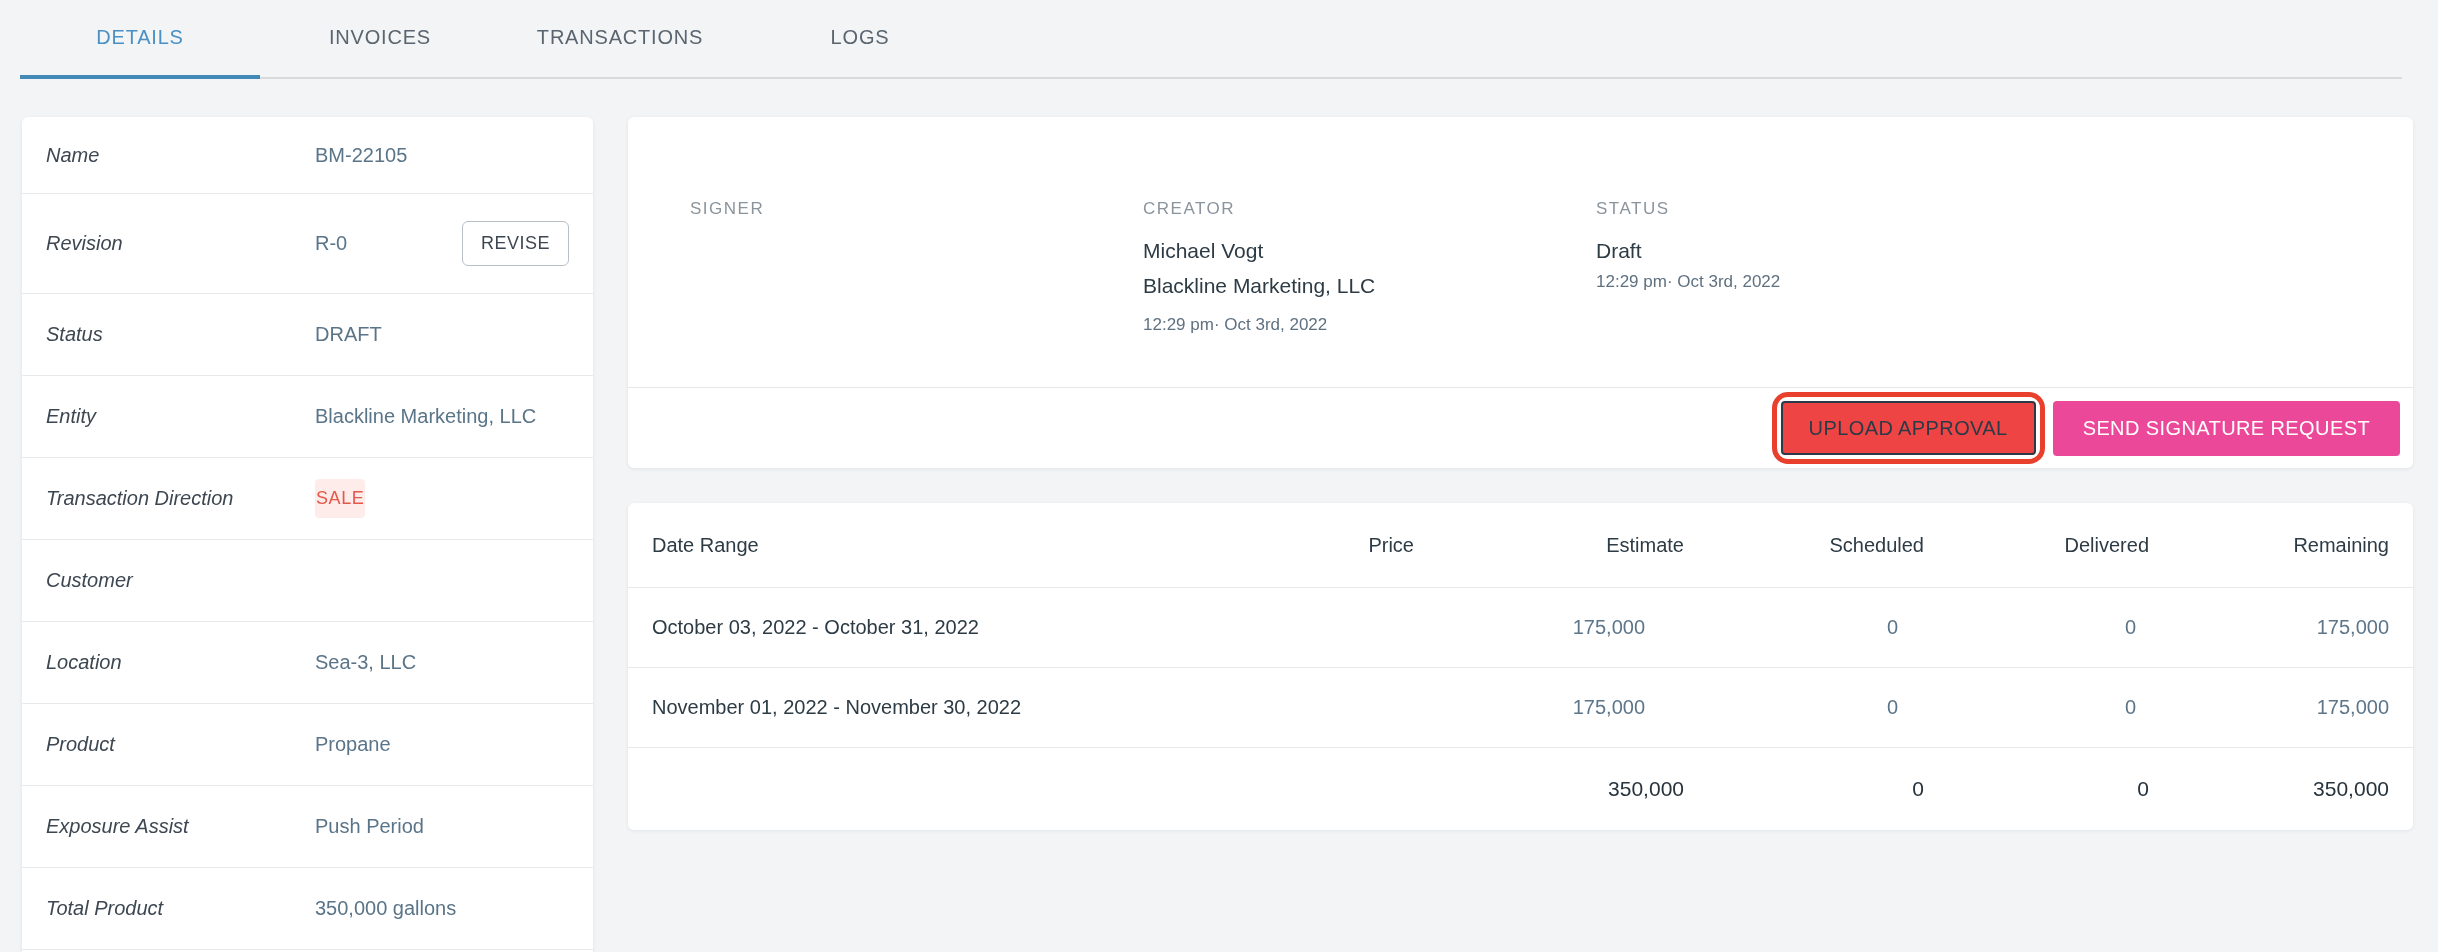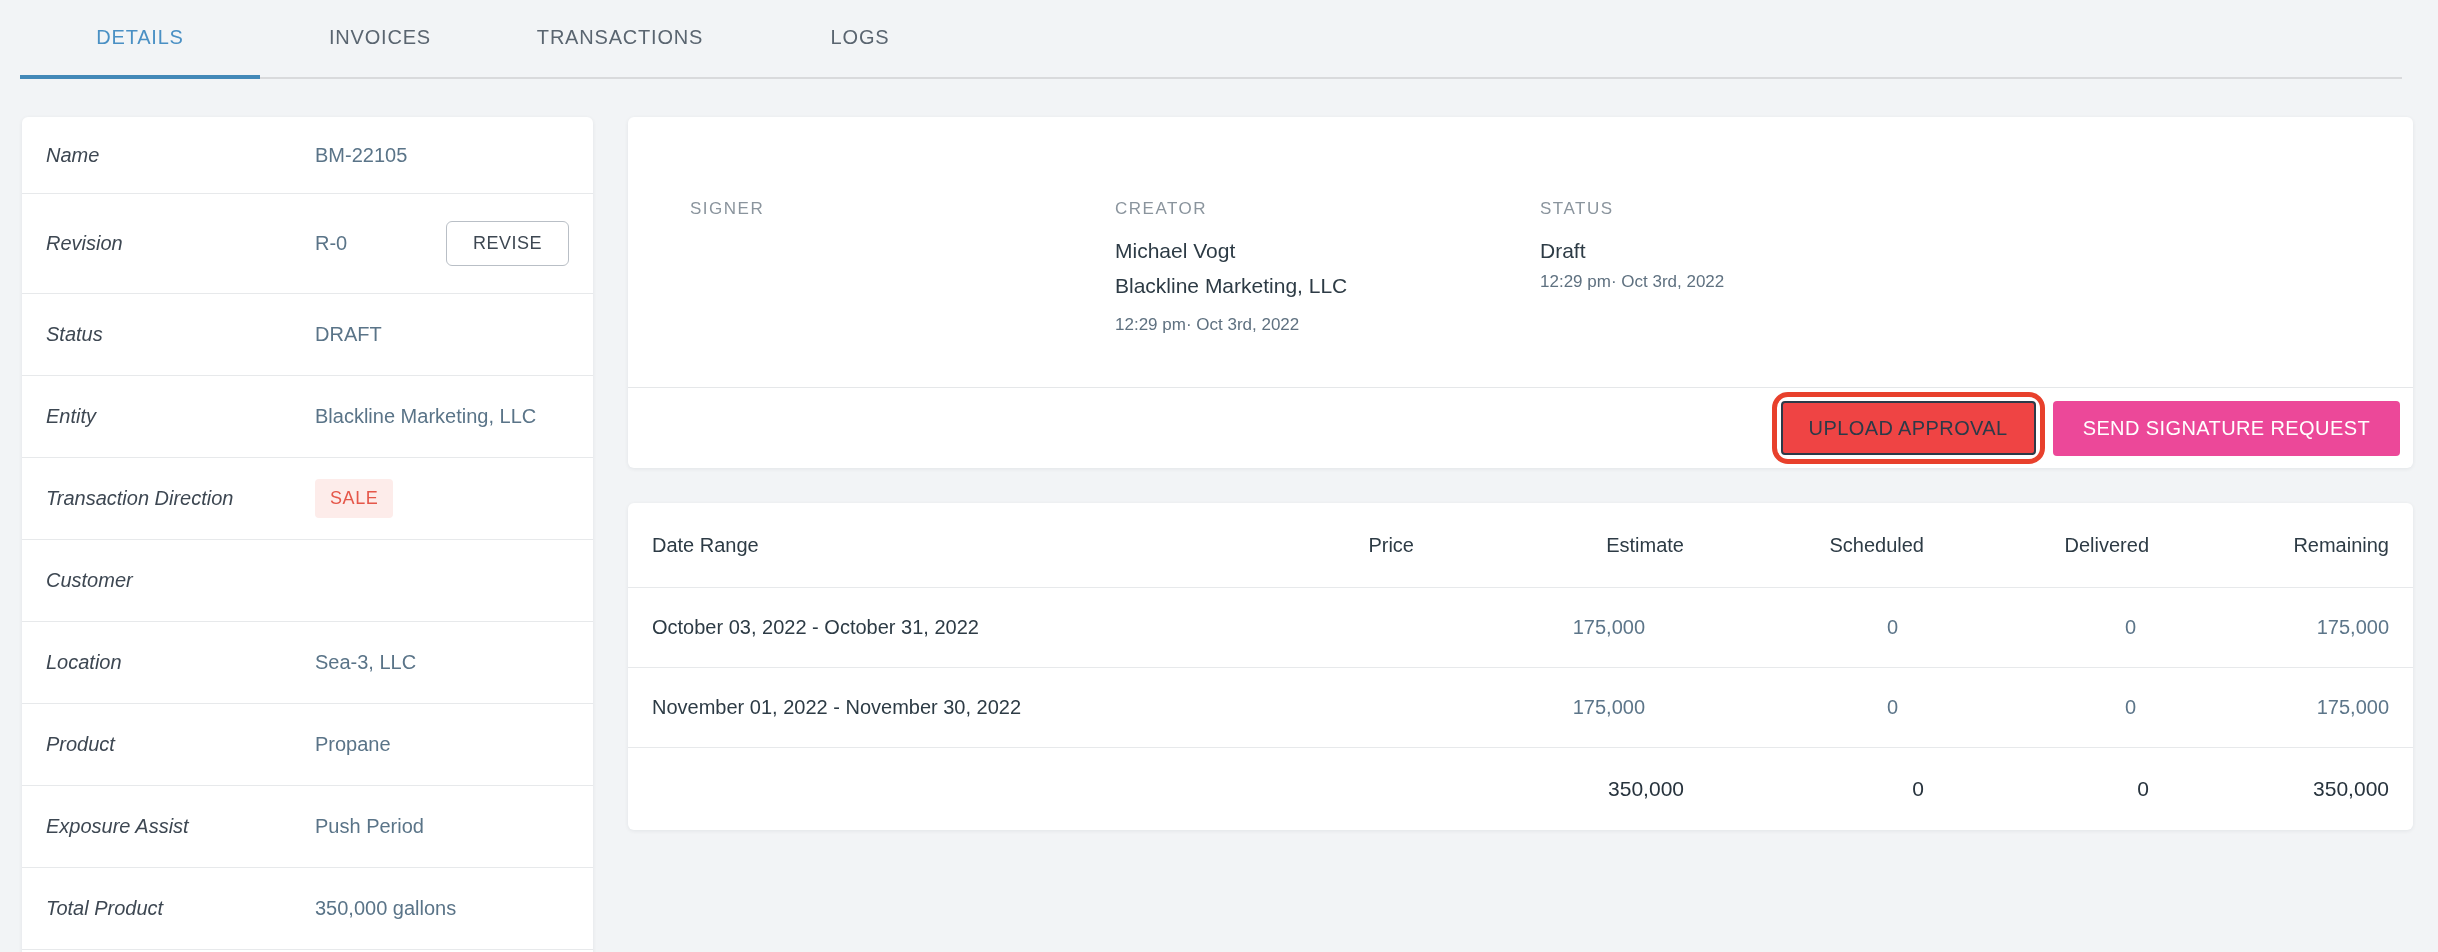--- a/index.html
+++ b/index.html
@@ -30,33 +30,33 @@
   .details-card { left: 22px; top: 117px; width: 571px; height: 900px; }
   .drow {
     display: flex; align-items: center; padding: 0 24px;
     border-bottom: 1px solid #e7e9eb; height: 82px;
   }
   .drow.row-name { height: 77px; }
   .drow.row-revision { height: 100px; }
   .dlabel { width: 269px; flex: 0 0 269px; font-size: 20px; color: #3d4752; font-style: italic; }
   .dvalue { font-size: 20px; color: #5a7488; }
   .revise-btn {
-    margin-left: auto; height: 45px; padding: 0 26px;
+    margin-left: auto; height: 45px; padding: 0 18px;
     background: #ffffff; border: 1px solid #b9bfc6; border-radius: 6px;
     font-family: inherit; font-size: 18px; letter-spacing: 0.5px; color: #3d4752; cursor: pointer;
     display: flex; align-items: center;
   }
   .sale-badge {
     display: inline-block; background: #fdecea; color: #e5574a;
-    font-size: 18px; letter-spacing: 0.6px; padding: 9px 15px; border-radius: 4px;
+    font-size: 18px; letter-spacing: 0.6px; padding: 9px 1px; border-radius: 4px;
   }
 
   
   .approval-card { left: 628px; top: 117px; width: 1785px; height: 351px; }
-  .info-cols { display: flex; padding: 82px 0 0 62px; }
+  .info-cols { display: flex; padding: 82px 0 0 62px; gap: 28px; }
   .info-col { width: 425px; flex: 0 0 425px; }
   .section-label { font-size: 17px; letter-spacing: 1.5px; color: #8a949d; line-height: 20px; }
   .person-name { margin-top: 14px; font-size: 21px; line-height: 35px; color: #2d3b45; }
   .person-company { font-size: 21px; line-height: 35px; color: #2d3b45; }
   .stamp { font-size: 17px; color: #5f7180; }
   .creator-stamp { margin-top: 12px; }
   .status-value { margin-top: 14px; font-size: 21px; line-height: 35px; color: #2d3b45; }
   .status-stamp { margin-top: 4px; }
   .card-footer {
     position: absolute; left: 0; right: 0; bottom: 0; height: 81px;

